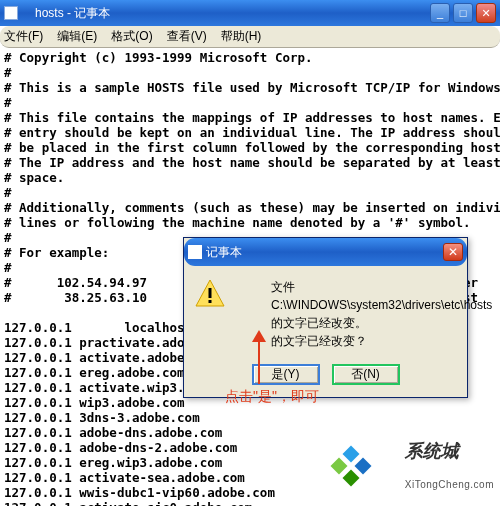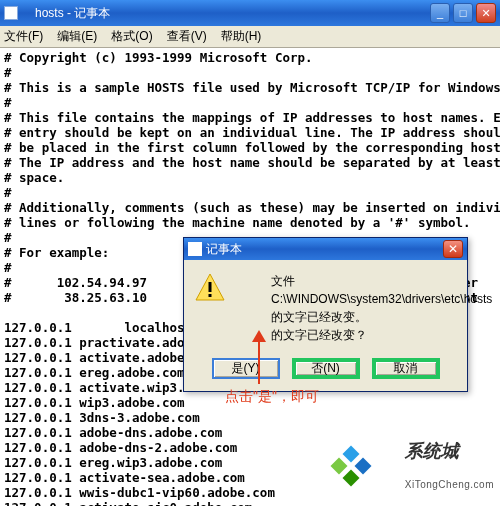--- a/index.html
+++ b/index.html
@@ -46,20 +46,21 @@
   border-color: #2a5fb0;
 }
 .menubar {
   height: 22px;
   background: #ece9d8;
   display: flex;
   align-items: center;
   padding: 0 4px;
   border-bottom: 1px solid #aca899;
   font-size: 12px;
+  border-radius: 9px;
 }
 .menubar span { margin-right: 14px; }
 .editor {
   background: #fff;
   font-family: "SimSun", monospace;
   font-size: 12.5px;
   line-height: 15px;
   padding: 2px 4px;
   white-space: pre;
   color: #000;
@@ -69,27 +70,28 @@
 .dialog {
   position: absolute;
   left: 183px;
   top: 237px;
   width: 285px;
   background: #ece9d8;
   border: 1px solid #0a246a;
   box-shadow: 2px 2px 6px rgba(0,0,0,0.3);
 }
 .dialog .dtitle {
-  height: 22px;
+  height: 28px;
   background: linear-gradient(to bottom, #3c8ef0 0%, #1e5fc7 50%, #2d77dd 100%);
   display: flex;
   align-items: center;
   padding: 0 4px;
   color: #fff;
   font-size: 12px;
+  border-radius: 11px;
 }
 .dialog .dtitle .ticon {
   width: 14px; height: 14px;
   background: #fff;
   margin-right: 4px;
 }
 .dialog .dtitle .sp { flex: 1; }
 .dclose {
   width: 20px; height: 18px;
   background: linear-gradient(to bottom, #f49080, #d03a1a);
@@ -115,21 +117,21 @@
 .dbtns {
   display: flex;
   justify-content: center;
   gap: 12px;
   padding: 6px 0 12px 0;
 }
 .winbtn {
   width: 68px;
   height: 21px;
   background: #ece9d8;
-  border: 4px solid #22c55e;
+  border: 2px solid #22c55e;
   font-size: 12px;
   display: flex;
   align-items: center;
   justify-content: center;
   box-shadow: inset 1px 1px 0 #fff, inset -1px -1px 0 #aca899;
 }
 .winbtn.default {
   border: 2px solid #3c7ed8;
 }
 
@@ -252,21 +254,20 @@
       </svg>
     </div>
     <div class="dtext">
       <div>文件 C:\WINDOWS\system32\drivers\etc\hosts 的文字已经改变。</div>
       <div>的文字已经改变？</div>
     </div>
   </div>
   <div class="dbtns">
     <div class="winbtn default">是(Y)</div>
     <div class="winbtn">否(N)</div>
-    <div class="winbtn">取消</div>
   </div>
 </div>
 
 <div class="arrowhead"></div>
 <div class="arrow"></div>
 <div class="annot">点击"是"，即可</div>
 
 <div class="watermark">
   <div class="wmlogo">
     <div class="sq" style="left:14px;top:0;background:#2aa0e8"></div>

